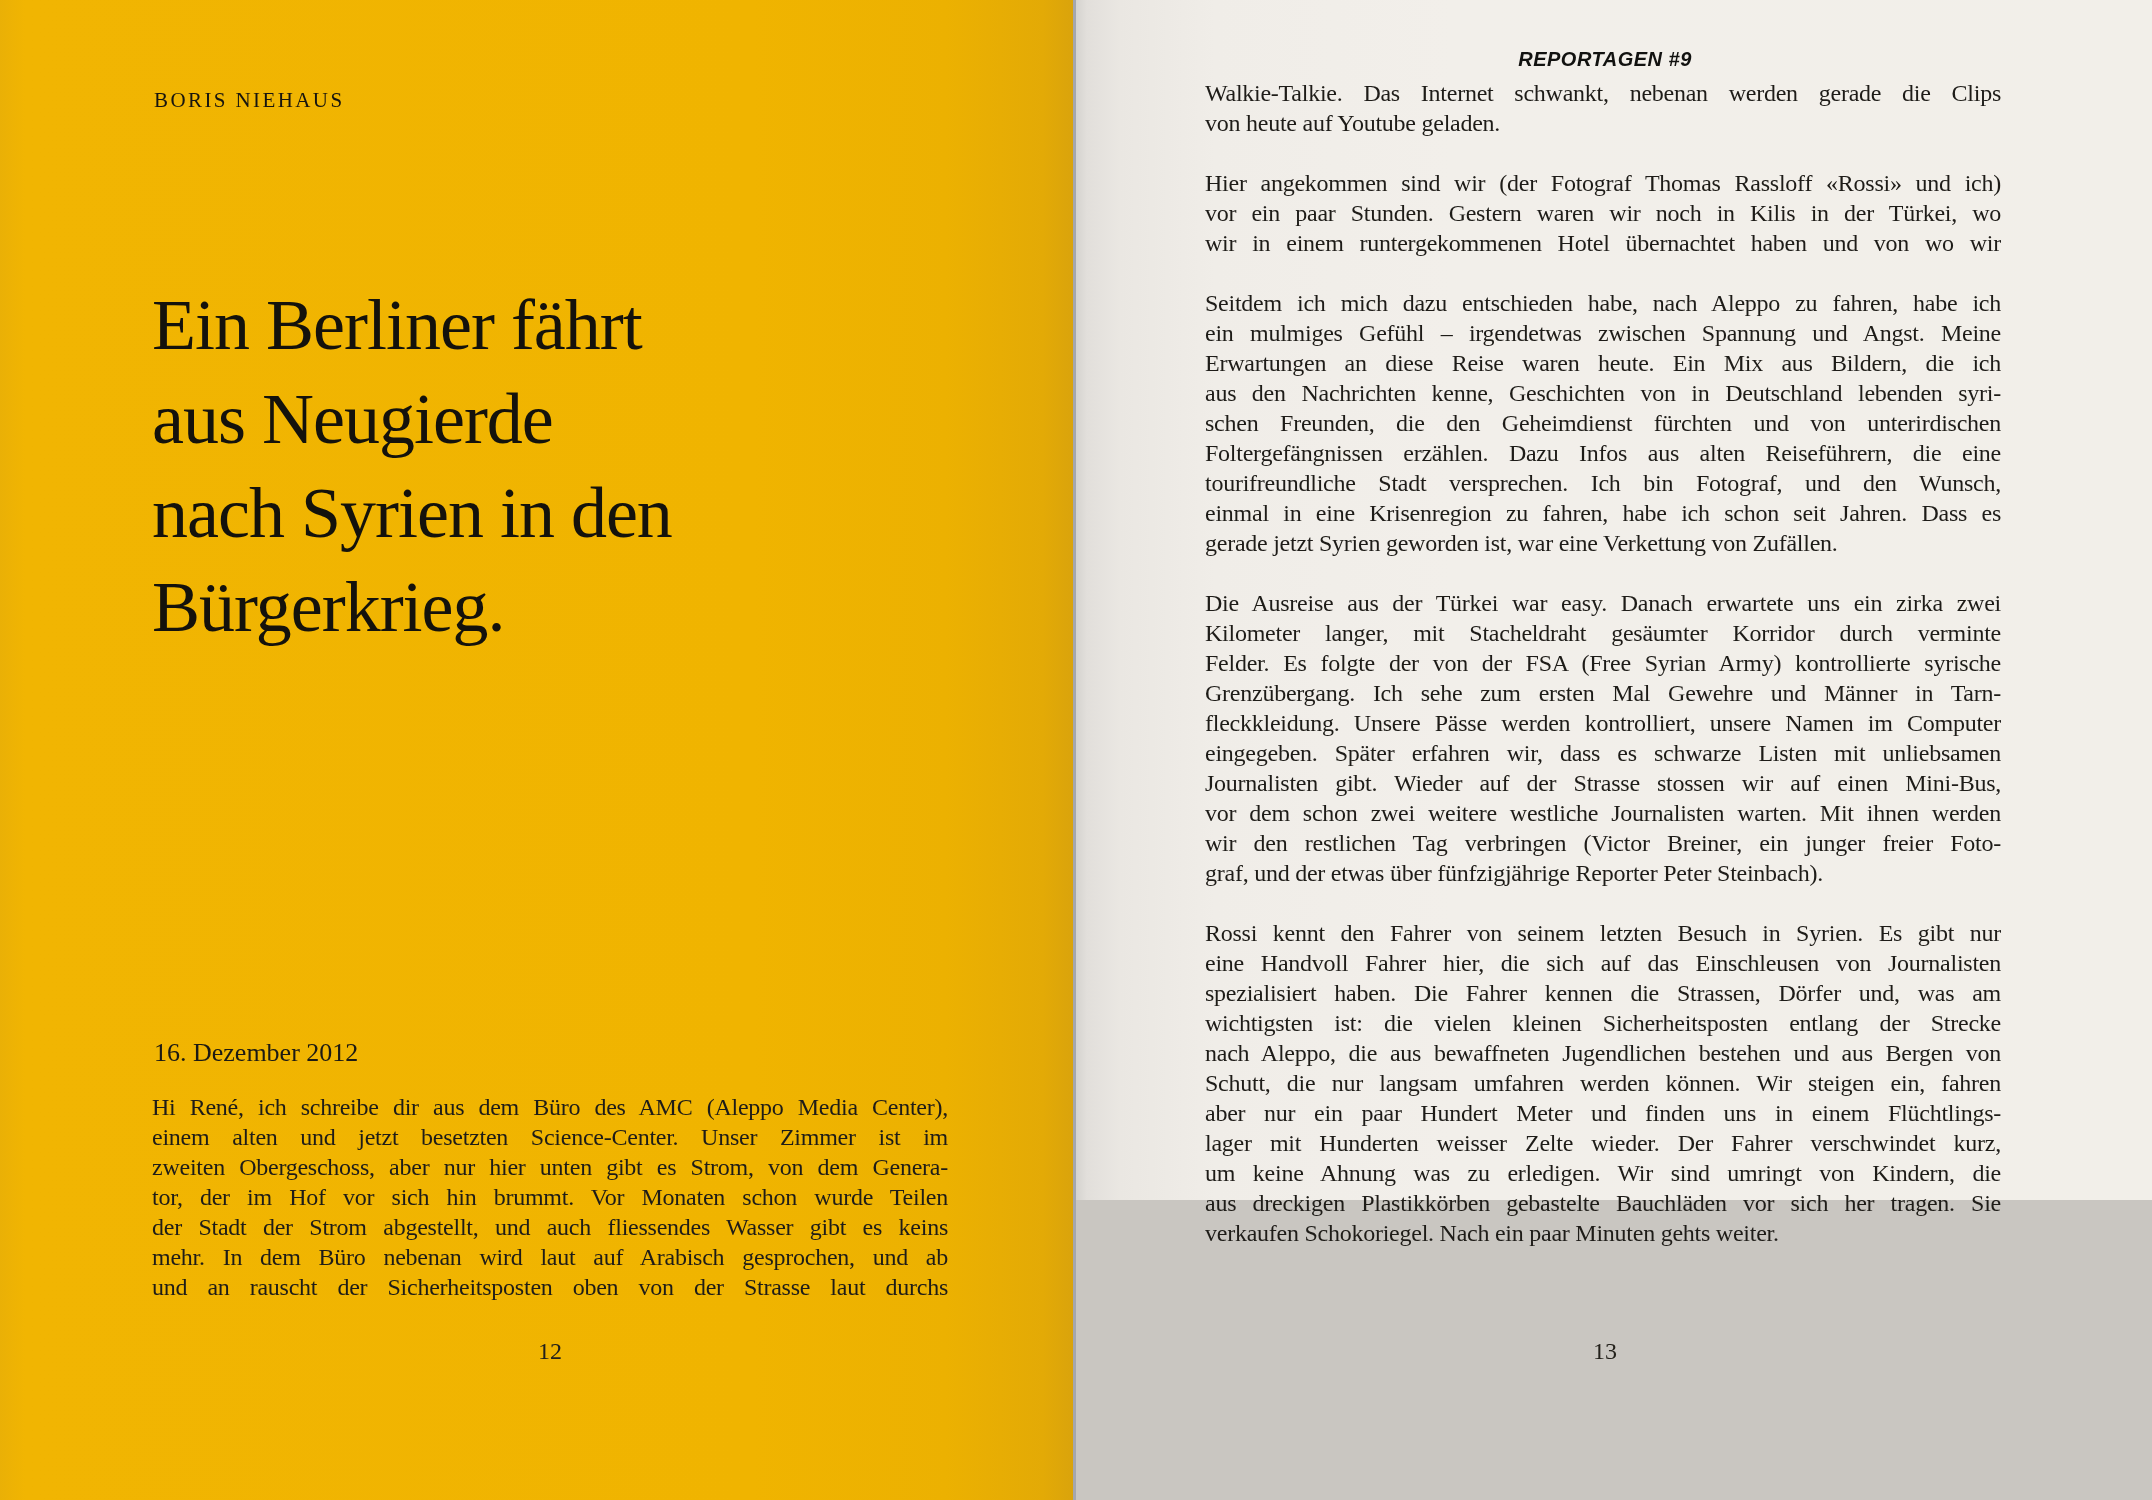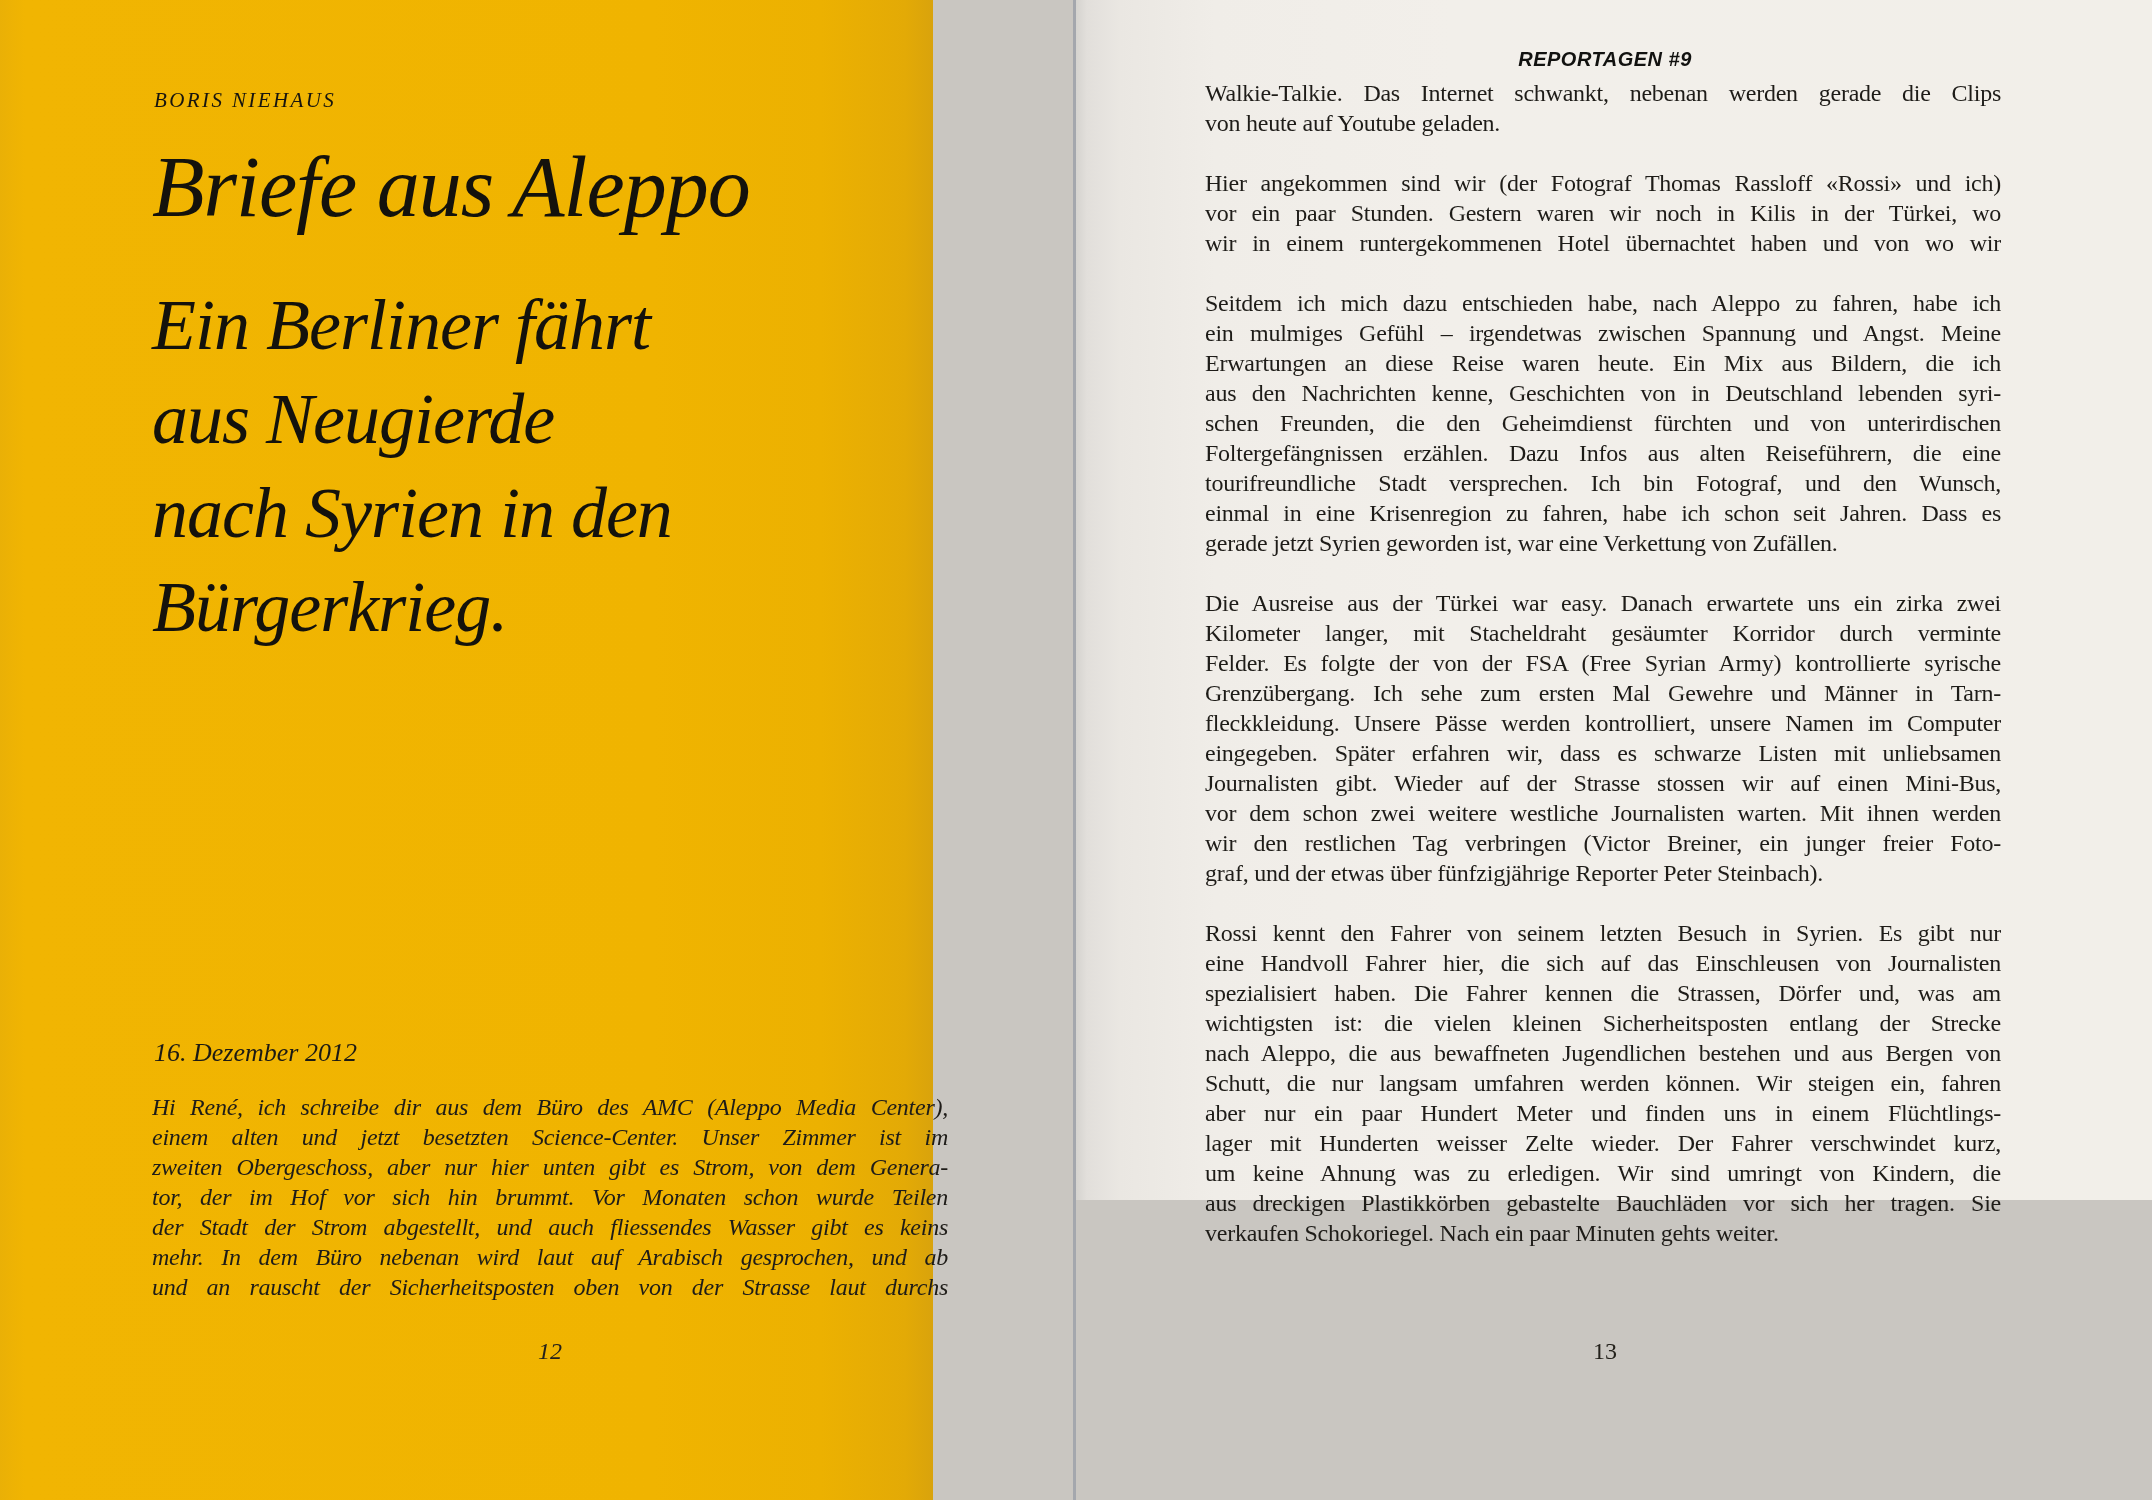--- a/index.html
+++ b/index.html
@@ -7,25 +7,24 @@
     width: 2152px; height: 1500px;
     overflow: hidden;
     background: #c9c6c1;
     font-family: "Liberation Serif", serif;
   }
   .spread { position: relative; width: 2152px; height: 1500px; }
 
   
   .page-left {
     position: absolute; left: 0; top: 0;
-    width: 933px; height: 1500px;
+    width: 1075px; height: 1500px;
     background: linear-gradient(90deg,
       #eab006 0px, #f1b502 25px, #f0b400 70%,
       #ecb101 88%, #e3aa06 97%, #d9a30c 100%);
-    font-style: italic;
   }
   .author {
     position: absolute; left: 154px; top: 88px;
     font-size: 21px; letter-spacing: 2.4px;
     color: #17150f;
   }
   .title-block { position: absolute; left: 152px; top: 140px; width: 880px; }
   .headline {
     margin: 0; font-weight: normal;
     font-size: 86px; line-height: 94px;
@@ -88,23 +87,20 @@
   .pagenum-right { left: 132px; width: 796px; }
 </style>
 </head>
 <body>
 
 <div class="spread">
 
   <section class="page-left">
     <div class="author">BORIS NIEHAUS</div>
 
-    <div class="title-block">
-      <h1 class="headline">Briefe aus Aleppo</h1>
-    </div>
 
     <div class="subtitle-block">
         <div class="tline">Ein Berliner fährt</div>
         <div class="tline">aus Neugierde</div>
         <div class="tline">nach Syrien in den</div>
         <div class="tline">Bürgerkrieg.</div>
       </div>
 
     <div class="date-line">16. Dezember 2012</div>
 

